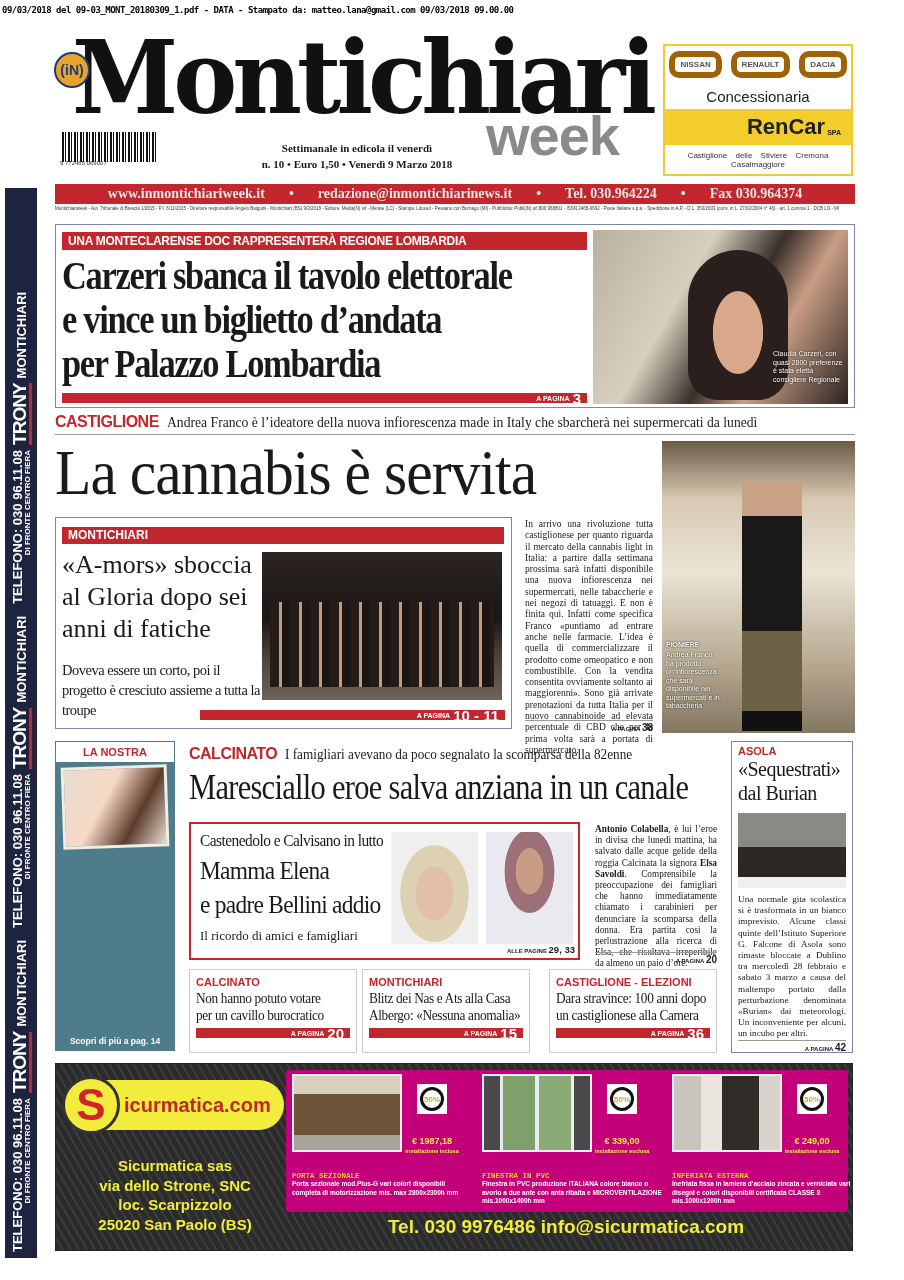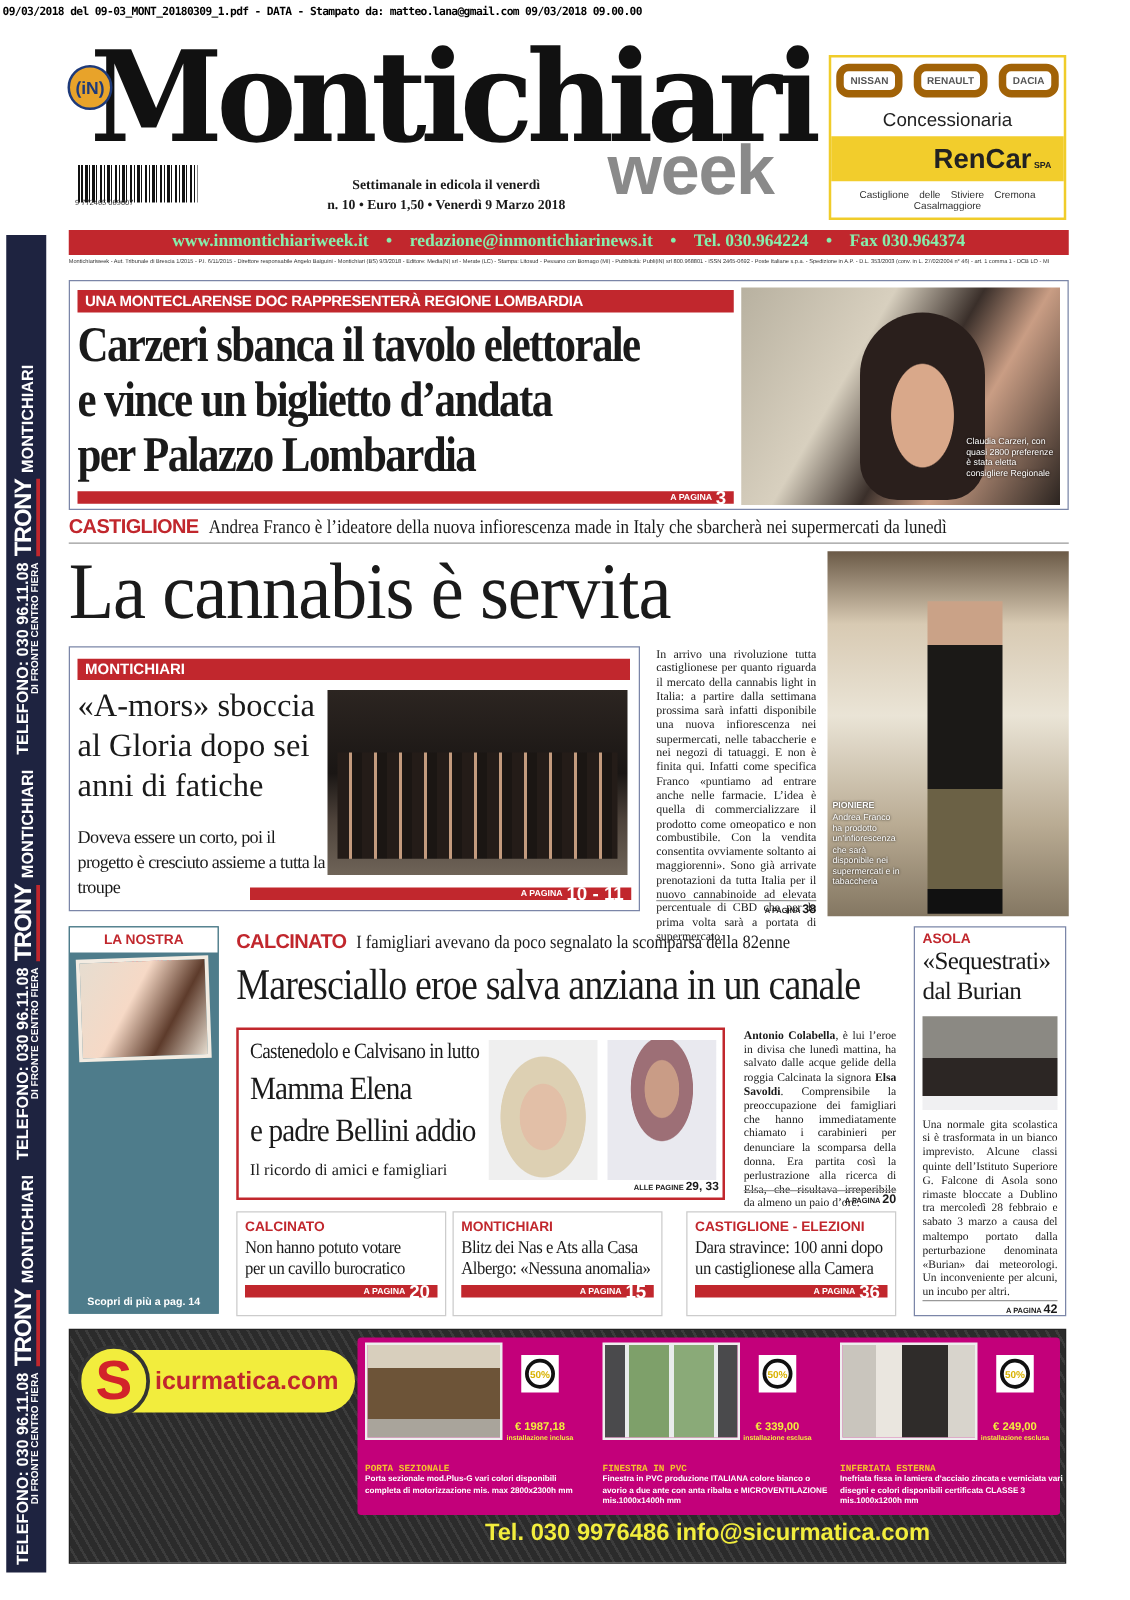--- a/index.html
+++ b/index.html
@@ -20,21 +20,21 @@
 .barcode{left:62px;top:132px;width:96px;height:30px;background:repeating-linear-gradient(90deg,#111 0 2px,#fff 2px 3px,#111 3px 4px,#fff 4px 6px)}
 .barnum{left:60px;top:160px;font-size:6px;font-family:"Liberation Sans",sans-serif;color:#333}
 .tagline{left:252px;top:140px;width:210px;text-align:center;font-size:11px;font-weight:bold;line-height:16px}
 .ad-rencar{left:663px;top:44px;width:190px;height:132px;border:2px solid #f0cc2a;background:#fff;font-family:"Liberation Sans",sans-serif}
 .ad-rencar .brands{display:flex;justify-content:space-around;align-items:center;height:36px;font-size:8px;font-weight:bold;color:#555}
 .ad-rencar .brands span{border:6px solid #a16207;border-radius:10px;padding:3px 5px}
 .ad-rencar .conc{text-align:center;font-size:15px;color:#222;margin-top:6px}
 .ad-rencar .ren{margin-top:4px;height:36px;background:#f2cd2c;display:flex;align-items:center;justify-content:flex-end;padding-right:10px;font-size:22px;font-weight:bold;color:#222}
 .ad-rencar .ren small{font-size:7px;margin-left:2px;margin-top:10px}
 .ad-rencar .cities{font-size:8px;color:#333;text-align:center;margin-top:6px;word-spacing:6px}
-.contact-bar{left:55px;top:184px;width:800px;height:20px;background:#c1272d;color:#86efac;font-size:14px;font-weight:bold;display:flex;justify-content:center;align-items:center;gap:14px}
+.contact-bar{left:55px;top:184px;width:800px;height:20px;background:#c1272d;color:#e5e5e5;font-size:14px;font-weight:bold;display:flex;justify-content:center;align-items:center;gap:24px}
 .legal{left:55px;top:206px;width:800px;font-family:"Liberation Sans",sans-serif;font-size:4.5px;color:#333;white-space:nowrap;overflow:hidden}
 .box{border:1px solid #7b86a8}
 .lead-box{left:55px;top:224px;width:800px;height:184px}
 .kicker-bar{background:#c1272d;color:#fff;font-family:"Liberation Sans",sans-serif;font-weight:bold;text-transform:uppercase}
 .lead-kicker{left:62px;top:232px;width:525px;height:18px;font-size:12px;padding:2px 6px;letter-spacing:-0.3px}
 .lead-title{left:62px;top:254px;width:530px;font-family:"Liberation Serif",serif;font-weight:bold;font-size:40px;line-height:44px;letter-spacing:-1.5px;transform:scaleX(0.86);transform-origin:0 0;white-space:nowrap}
 .rbar{background:#c1272d;color:#fff;font-family:"Liberation Sans",sans-serif;font-size:7px;font-weight:bold;display:flex;justify-content:flex-end;align-items:center;padding-right:6px;gap:3px}
 .rbar b{font-size:15px;font-weight:900}
 .lead-pag{left:62px;top:393px;width:525px;height:10px}
 .photo{background:linear-gradient(135deg,#8d8a80,#c9c2b3 40%,#5a5348);overflow:hidden}
@@ -279,20 +279,26 @@
   <div class="ph"></div>
   <div class="col-text">Una normale gita scolastica si è trasformata in un bianco imprevisto. Alcune classi quinte dell’Istituto Superiore G. Falcone di Asola sono rimaste bloccate a Dublino tra mercoledì 28 febbraio e sabato 3 marzo a causa del maltempo portato dalla perturbazione denominata «Burian» dai meteorologi. Un inconveniente per alcuni, un incubo per altri.</div>
   <div class="pag-small"><span>A PAGINA</span> <b>42</b></div>
 </div>
 
 <div class="abs ad-sic">
   <div class="sic-logo">
       <span class="s">S</span>
       <span>icurmatica.com</span>
     </div>
+  <div class="sic-addr">
+    <div>Sicurmatica sas</div>
+    <div>via dello Strone, SNC</div>
+    <div>loc. Scarpizzolo</div>
+    <div>25020 San Paolo (BS)</div>
+  </div>
   <div class="sic-panel">
     <div class="prod" style="left:6px">
       <div class="img" style="background:linear-gradient(180deg,#d8cfbd 0 25%,#6d5438 25% 80%,#a9a49b 80%)"></div>
       <div class="badge">
           <span>50%</span>
         </div>
       <div class="price">€ 1987,18</div>
       <div class="inst">installazione inclusa</div>
       <div class="name">PORTA SEZIONALE</div>
       <div class="desc">Porta sezionale mod.Plus-G vari colori disponibili completa di motorizzazione mis. max 2800x2300h mm</div>

